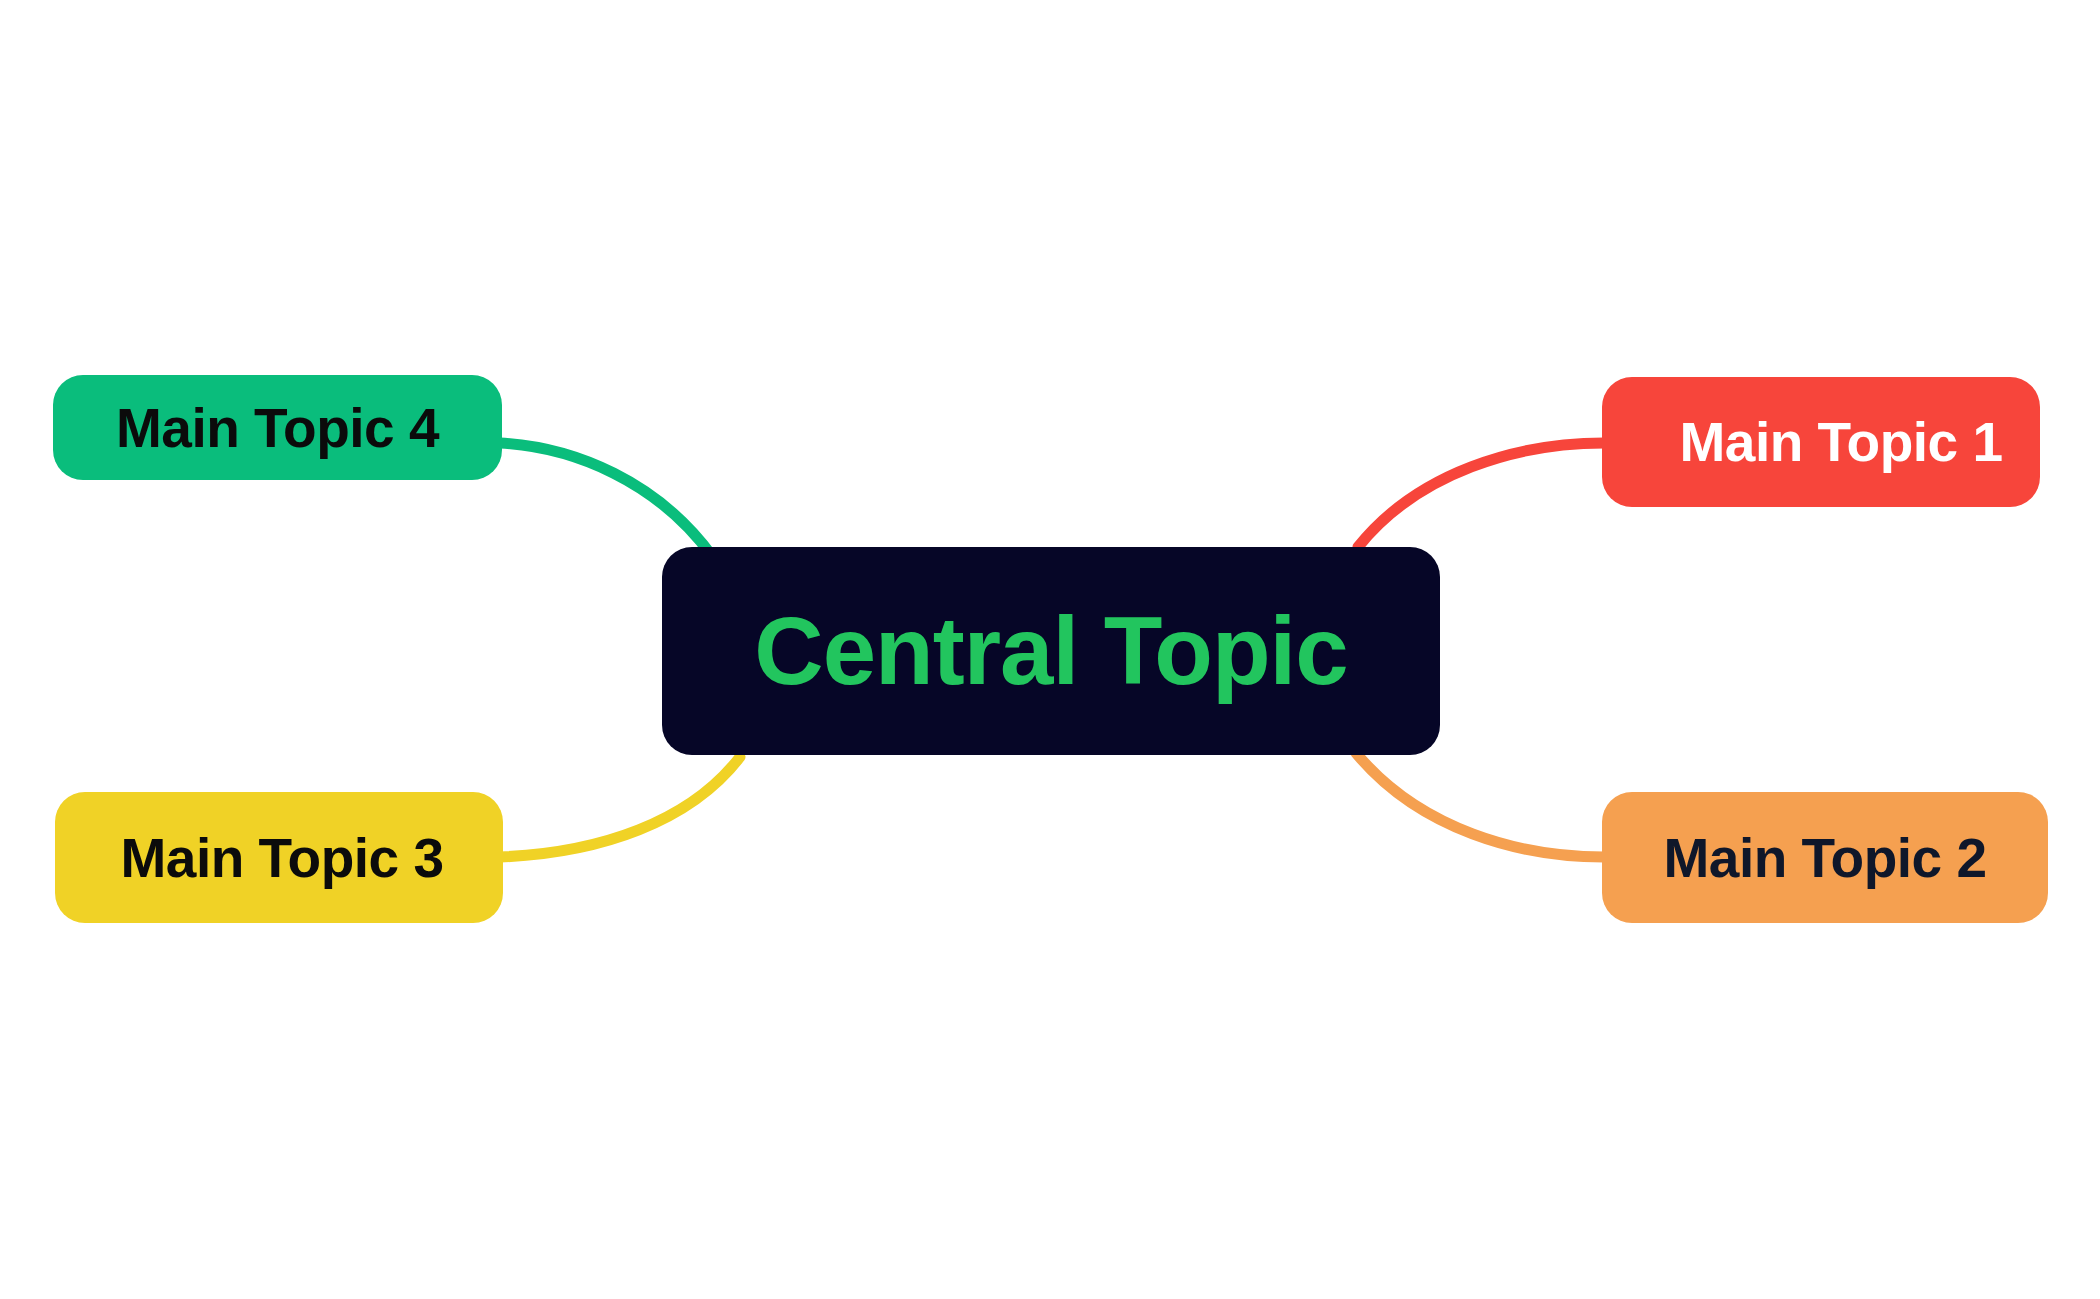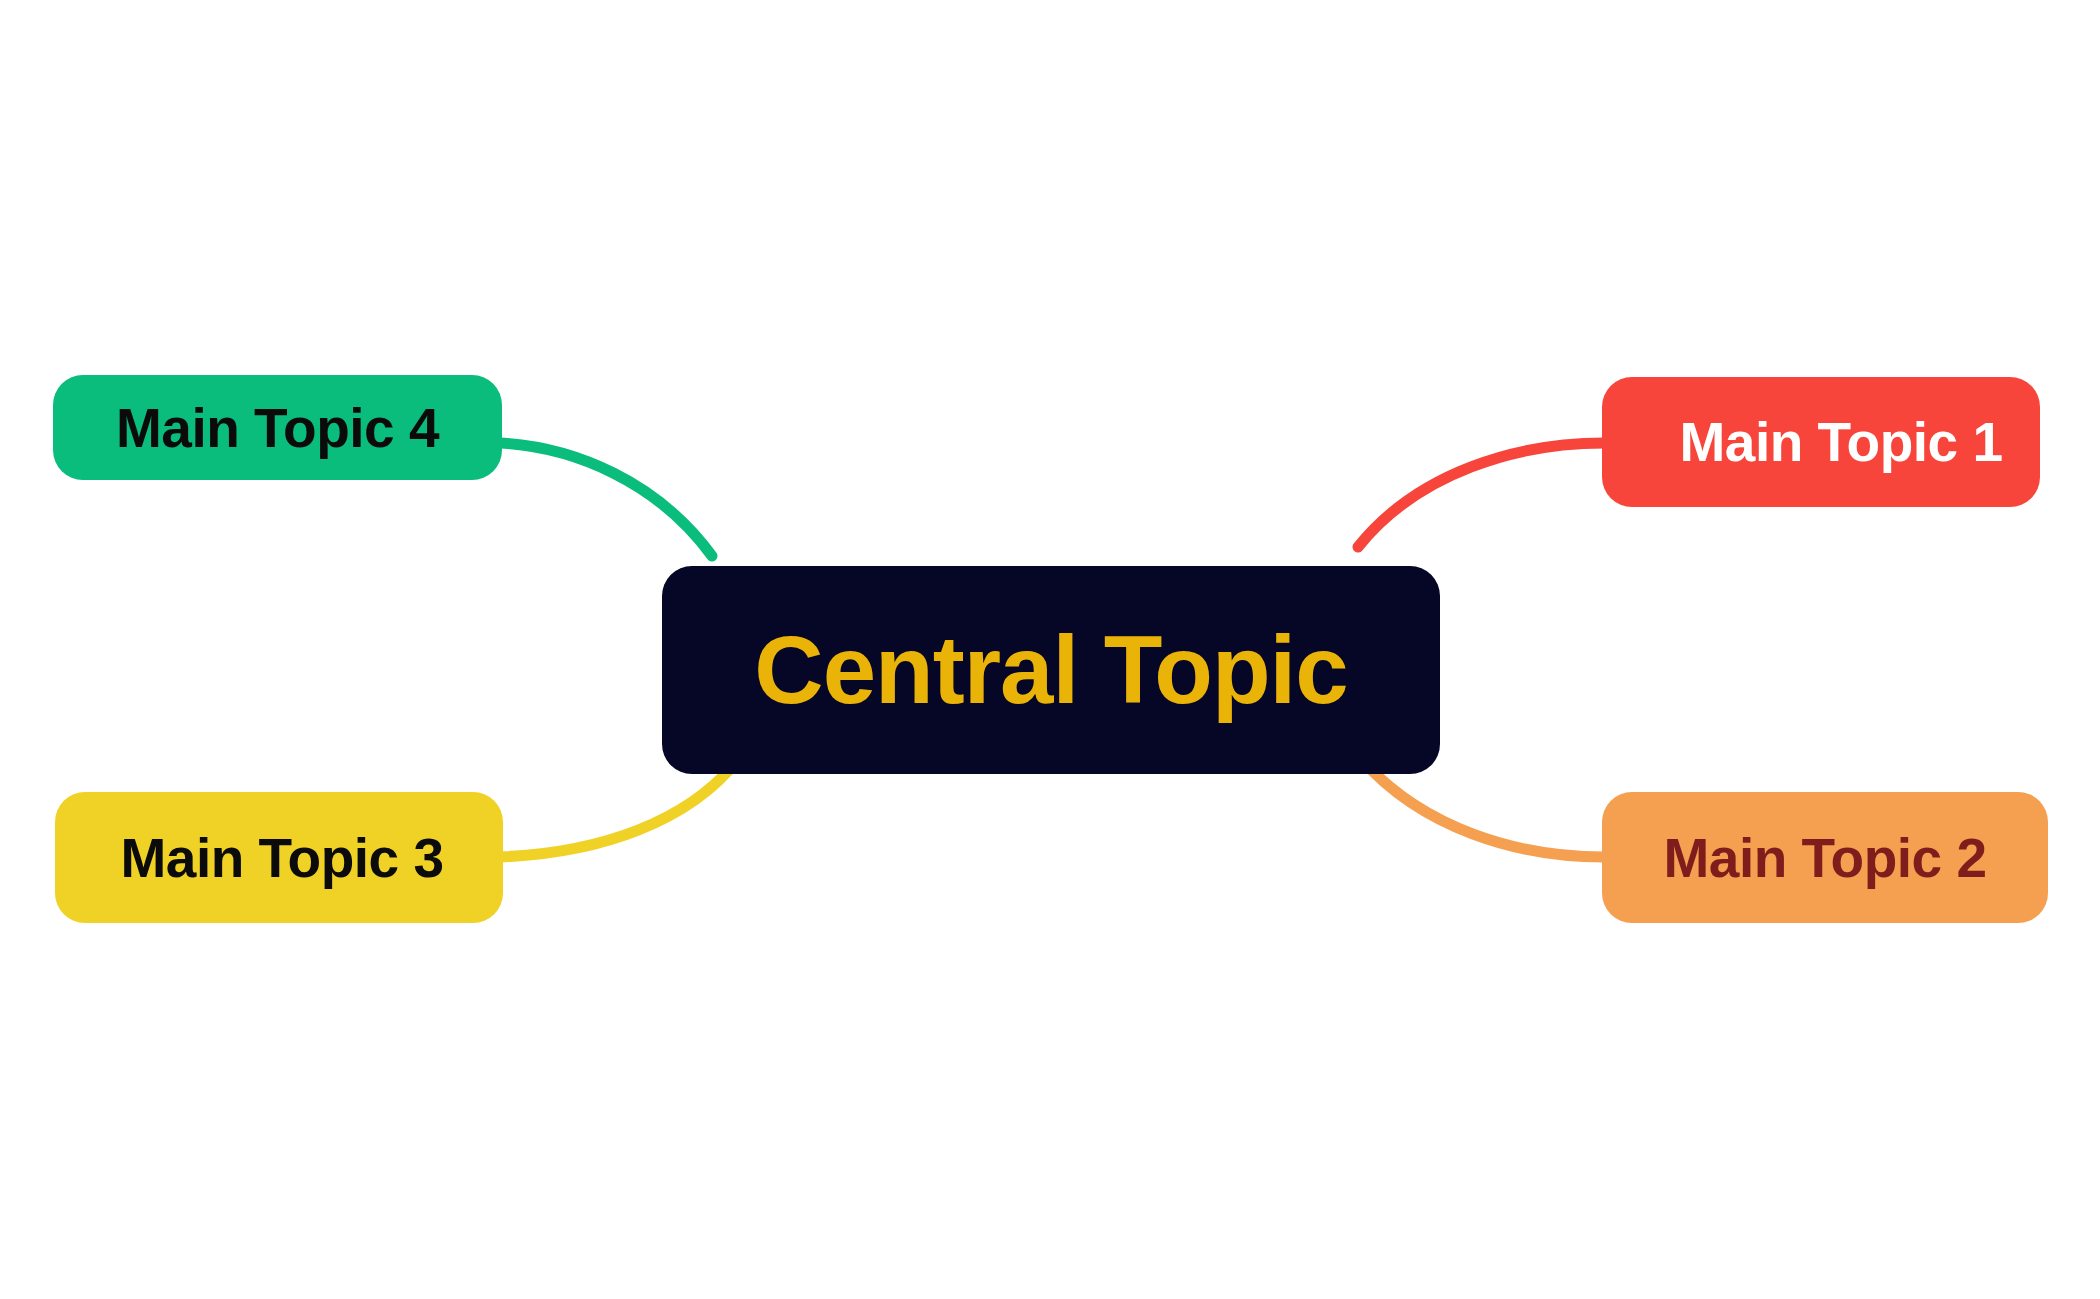--- a/index.html
+++ b/index.html
@@ -55,29 +55,29 @@
 
 <div class="canvas" style="background-color: rgb(255, 255, 255);">
 
   <svg class="connectors" viewBox="0 0 2100 1299" xmlns="http://www.w3.org/2000/svg">
     <path d="M 1358 547 C 1418 472, 1518 443, 1604 443" stroke="#F7453B"></path>
     <path d="M 1356 753 C 1420 830, 1520 857, 1604 857" stroke="#F5A050"></path>
     <path d="M 500 857 C 600 853, 690 822, 740 757" stroke="#F0D226"></path>
     <path d="M 500 443 C 575 447, 658 482, 712 556" stroke="#0ABD7C"></path>
   </svg>
 
-  <div class="node node-central" style="background-color: rgb(6, 6, 39); color: #eab308; margin-top: 19px;">
+  <div class="node node-central" style="background-color: rgb(6, 6, 39); color: #22c55e;">
     <span>Central Topic</span>
   </div>
 
   <div class="node node-topic node-topic-1" style="background-color: rgb(247, 69, 59); color: rgb(255, 255, 255); padding-left: 40px;">
     <span>Main Topic 1</span>
   </div>
 
-  <div class="node node-topic node-topic-2" style="background-color: rgb(245, 160, 80); color: #7f1d1d;">
+  <div class="node node-topic node-topic-2" style="background-color: rgb(245, 160, 80); color: #0f172a;">
     <span>Main Topic 2</span>
   </div>
 
   <div class="node node-topic node-topic-3" style="background-color: rgb(240, 210, 38); color: rgb(11, 11, 11); padding-left: 6px;">
     <span>Main Topic 3</span>
   </div>
 
   <div class="node node-topic node-topic-4" style="background-color: rgb(10, 189, 124); color: rgb(11, 11, 11);">
     <span>Main Topic 4</span>
   </div>

